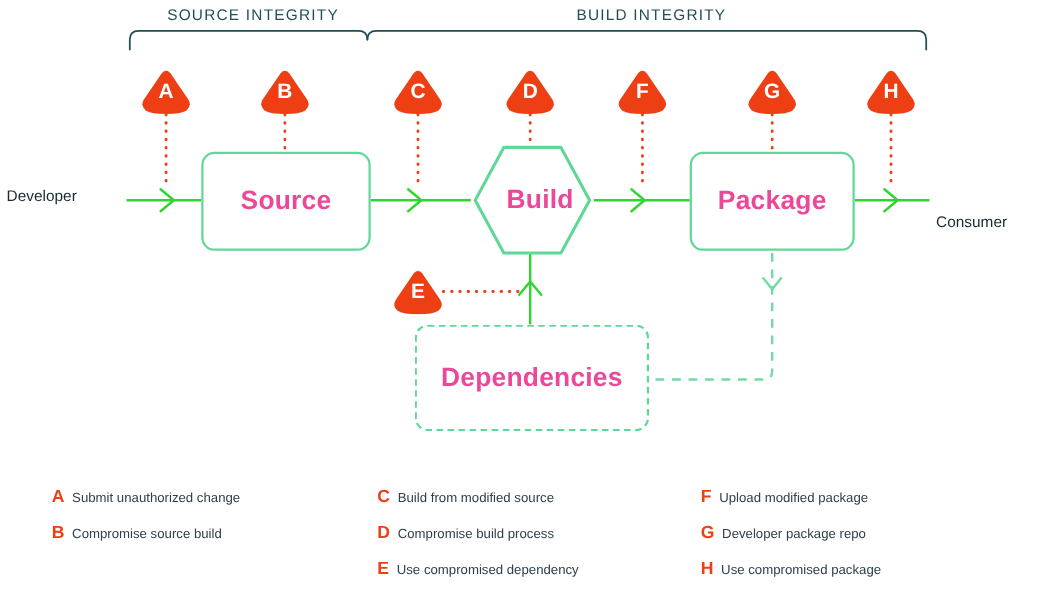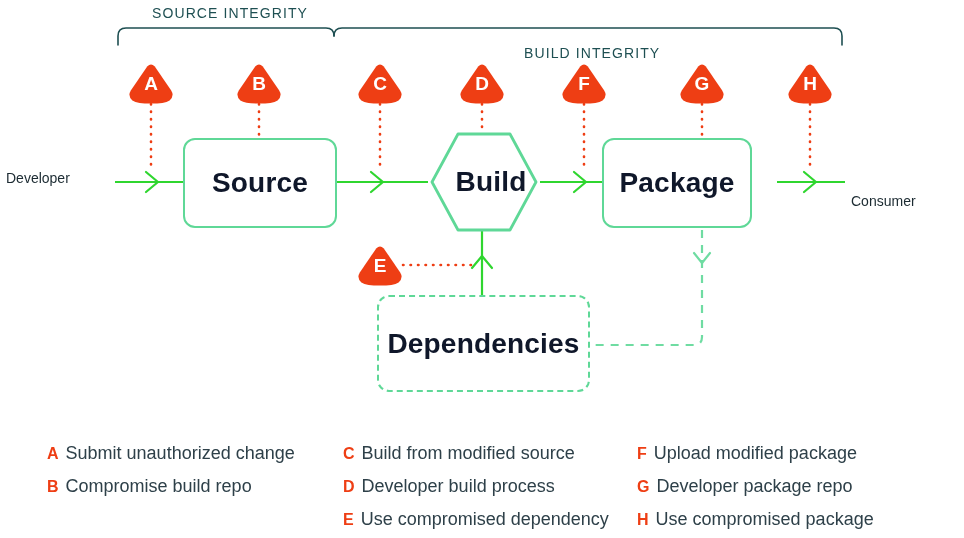--- a/index.html
+++ b/index.html
@@ -30,23 +30,23 @@
     font-weight:400;
   }
 
   
   .node{
     position:absolute;
     box-sizing:border-box;
     display:flex;
     align-items:center;
     justify-content:center;
-    font-size:28px;
+    font-size:24px;
     font-weight:bold;
-    color:#0f172a;
+    color:#ec4899;
     letter-spacing:.2px;
   }
   .node.rect{
     border:2.5px solid #5fd897;
     border-radius:12px;
     background:#fff;
   }
   .node.dashed{
     border:2.5px dashed #5fd897;
     border-radius:12px;
@@ -82,21 +82,21 @@
     white-space:nowrap;
   }
   .legend-key{
     color:#ee3e14;
     font-weight:bold;
     font-size:16px;
     margin-right:7px;
   }
   .legend-text{
     color:#2e4049;
-    font-size:18px;
+    font-size:12px;
   }
 
   svg.overlay{
     position:absolute;left:0;top:0;
     width:964px;height:538px;
     pointer-events:none;
   }
 </style>
 </head>
 <body>
@@ -143,37 +143,37 @@
       <polyline points="472,268 482,256 492,268" stroke-linecap="round" stroke-linejoin="round"></polyline>
     </g>
 
     <g stroke="#6fdca2" stroke-width="2.2" fill="none" stroke-dasharray="8 7" stroke-linecap="butt">
       <path d="M 702 230 L 702 337 Q 702 345 694 345 L 592 345"></path>
     </g>
     <polyline points="694,253 702,263 710,253" fill="none" stroke="#6fdca2" stroke-width="2.2" stroke-linecap="round" stroke-linejoin="round"></polyline>
   </svg>
 
   <div class="bracket-label" style="left:152px;top:5px;">SOURCE INTEGRITY</div>
-  <div class="bracket-label" style="left:524px;top:5px;margin-top:40px;">BUILD INTEGRITY</div>
+  <div class="bracket-label" style="left:524px;top:5px;">BUILD INTEGRITY</div>
 
   <div class="actor" style="left:6px;top:170px;">Developer</div>
   <div class="actor" style="left:851px;top:170px;margin-top:23px;">Consumer</div>
 
   <div class="node rect" style="left:183px;top:138px;width:154px;height:90px;">
     <span>Source</span>
   </div>
 
   <div class="node hex" style="left:428px;top:130px;width:112px;height:104px;">
     <svg class="hexsvg" viewBox="0 0 112 104">
       <path d="M 30 4 L 82 4 L 108 52 L 82 100 L 30 100 L 4 52 Z" fill="#ffffff" stroke="#5fd897" stroke-width="2.8" stroke-linejoin="round"></path>
     </svg>
     <span class="hexlabel">Build</span>
   </div>
 
-  <div class="node rect" style="left:602px;top:138px;width:150px;height:90px;justify-content:center;">
+  <div class="node rect" style="left:627px;top:138px;width:150px;height:90px;justify-content:center;">
     <span>Package</span>
   </div>
 
   <div class="node dashed" style="left:377px;top:295px;width:213px;height:97px;">
     <span>Dependencies</span>
   </div>
 
   <div class="marker" style="left:128px;top:62px;">
     <svg viewBox="0 0 46 42">
       <path d="M 19.2 4.4 Q 23 0.4 26.8 4.4 L 43.2 28.5 Q 46.6 34.2 41.6 38.4 Q 36.5 41.6 23 41.6 Q 9.5 41.6 4.4 38.4 Q -0.6 34.2 2.8 28.5 Z" fill="#ee3e14"></path>
@@ -229,30 +229,30 @@
     </svg>
     <span class="mletter">H</span>
   </div>
 
   <div class="legend-item" style="left:47px;top:443px;">
     <span class="legend-key">A</span>
     <span class="legend-text">Submit unauthorized change</span>
   </div>
   <div class="legend-item" style="left:47px;top:476px;">
     <span class="legend-key">B</span>
-    <span class="legend-text">Compromise build repo</span>
+    <span class="legend-text">Compromise source build</span>
   </div>
 
   <div class="legend-item" style="left:343px;top:443px;">
     <span class="legend-key">C</span>
     <span class="legend-text">Build from modified source</span>
   </div>
   <div class="legend-item" style="left:343px;top:476px;">
     <span class="legend-key">D</span>
-    <span class="legend-text">Developer build process</span>
+    <span class="legend-text">Compromise build process</span>
   </div>
   <div class="legend-item" style="left:343px;top:509px;">
     <span class="legend-key">E</span>
     <span class="legend-text">Use compromised dependency</span>
   </div>
 
   <div class="legend-item" style="left:637px;top:443px;">
     <span class="legend-key">F</span>
     <span class="legend-text">Upload modified package</span>
   </div>

